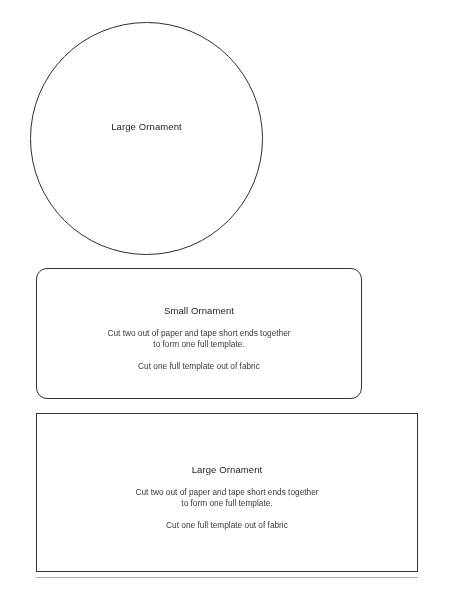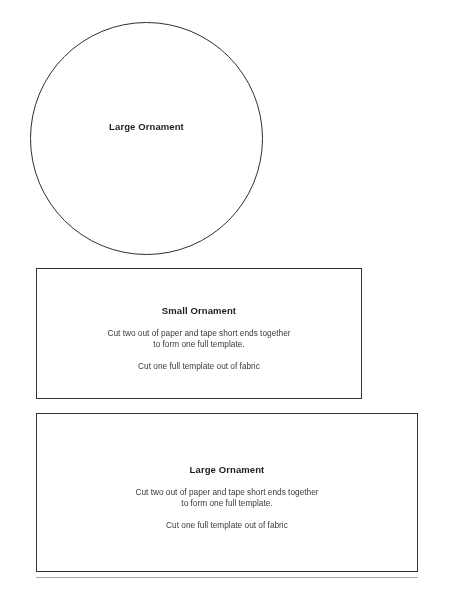--- a/index.html
+++ b/index.html
@@ -39,40 +39,41 @@
     border-color: #2f2f2f;
   }
 
   
   #small-rect-template {
     left: 36px;
     top: 268px;
     width: 326px;
     height: 131px;
     border-color: #333333;
+    border-radius: 11px;
   }
   #large-rect-template {
     left: 36px;
     top: 413px;
     width: 382px;
     height: 159px;
     border-color: #333333;
   }
 
   
   .text-block {
     position: absolute;
     width: 100%;
     text-align: center;
     color: #2b2b2b;
   }
 
   .tpl-title {
     font-size: 9.5px;
-    font-weight: bold;
+    font-weight: normal;
     letter-spacing: 0.1px;
     color: #1d1d1d;
     margin: 0;
     line-height: 12px;
   }
 
   .tpl-line {
     font-size: 8.3px;
     font-weight: normal;
     color: #3b3b3b;

